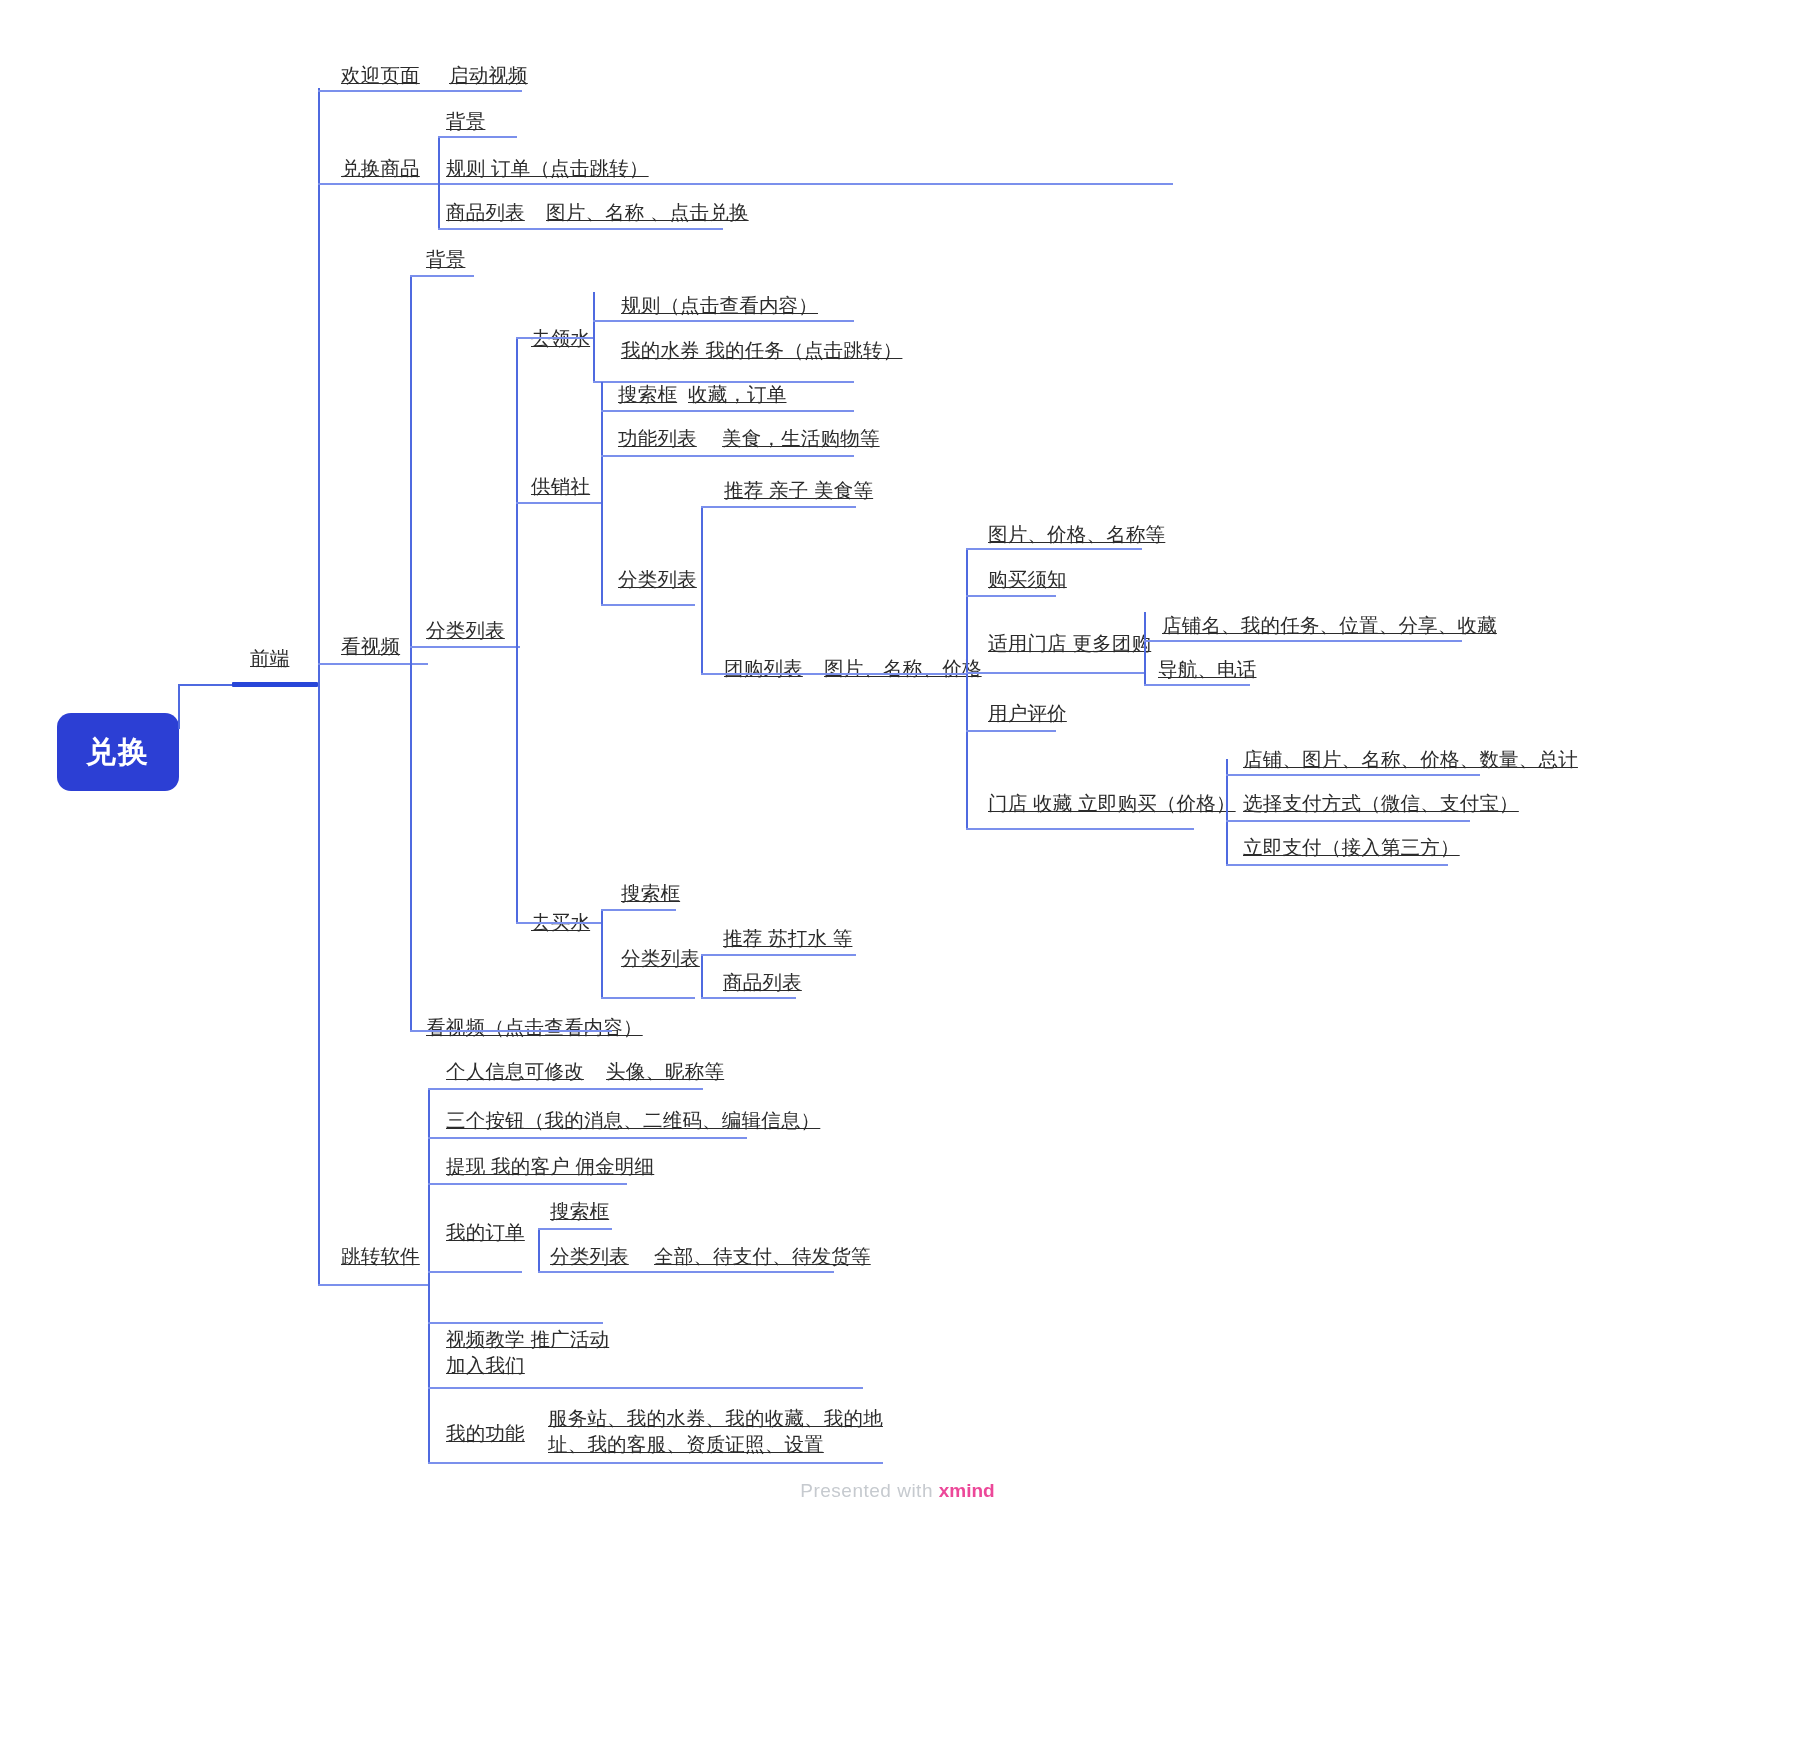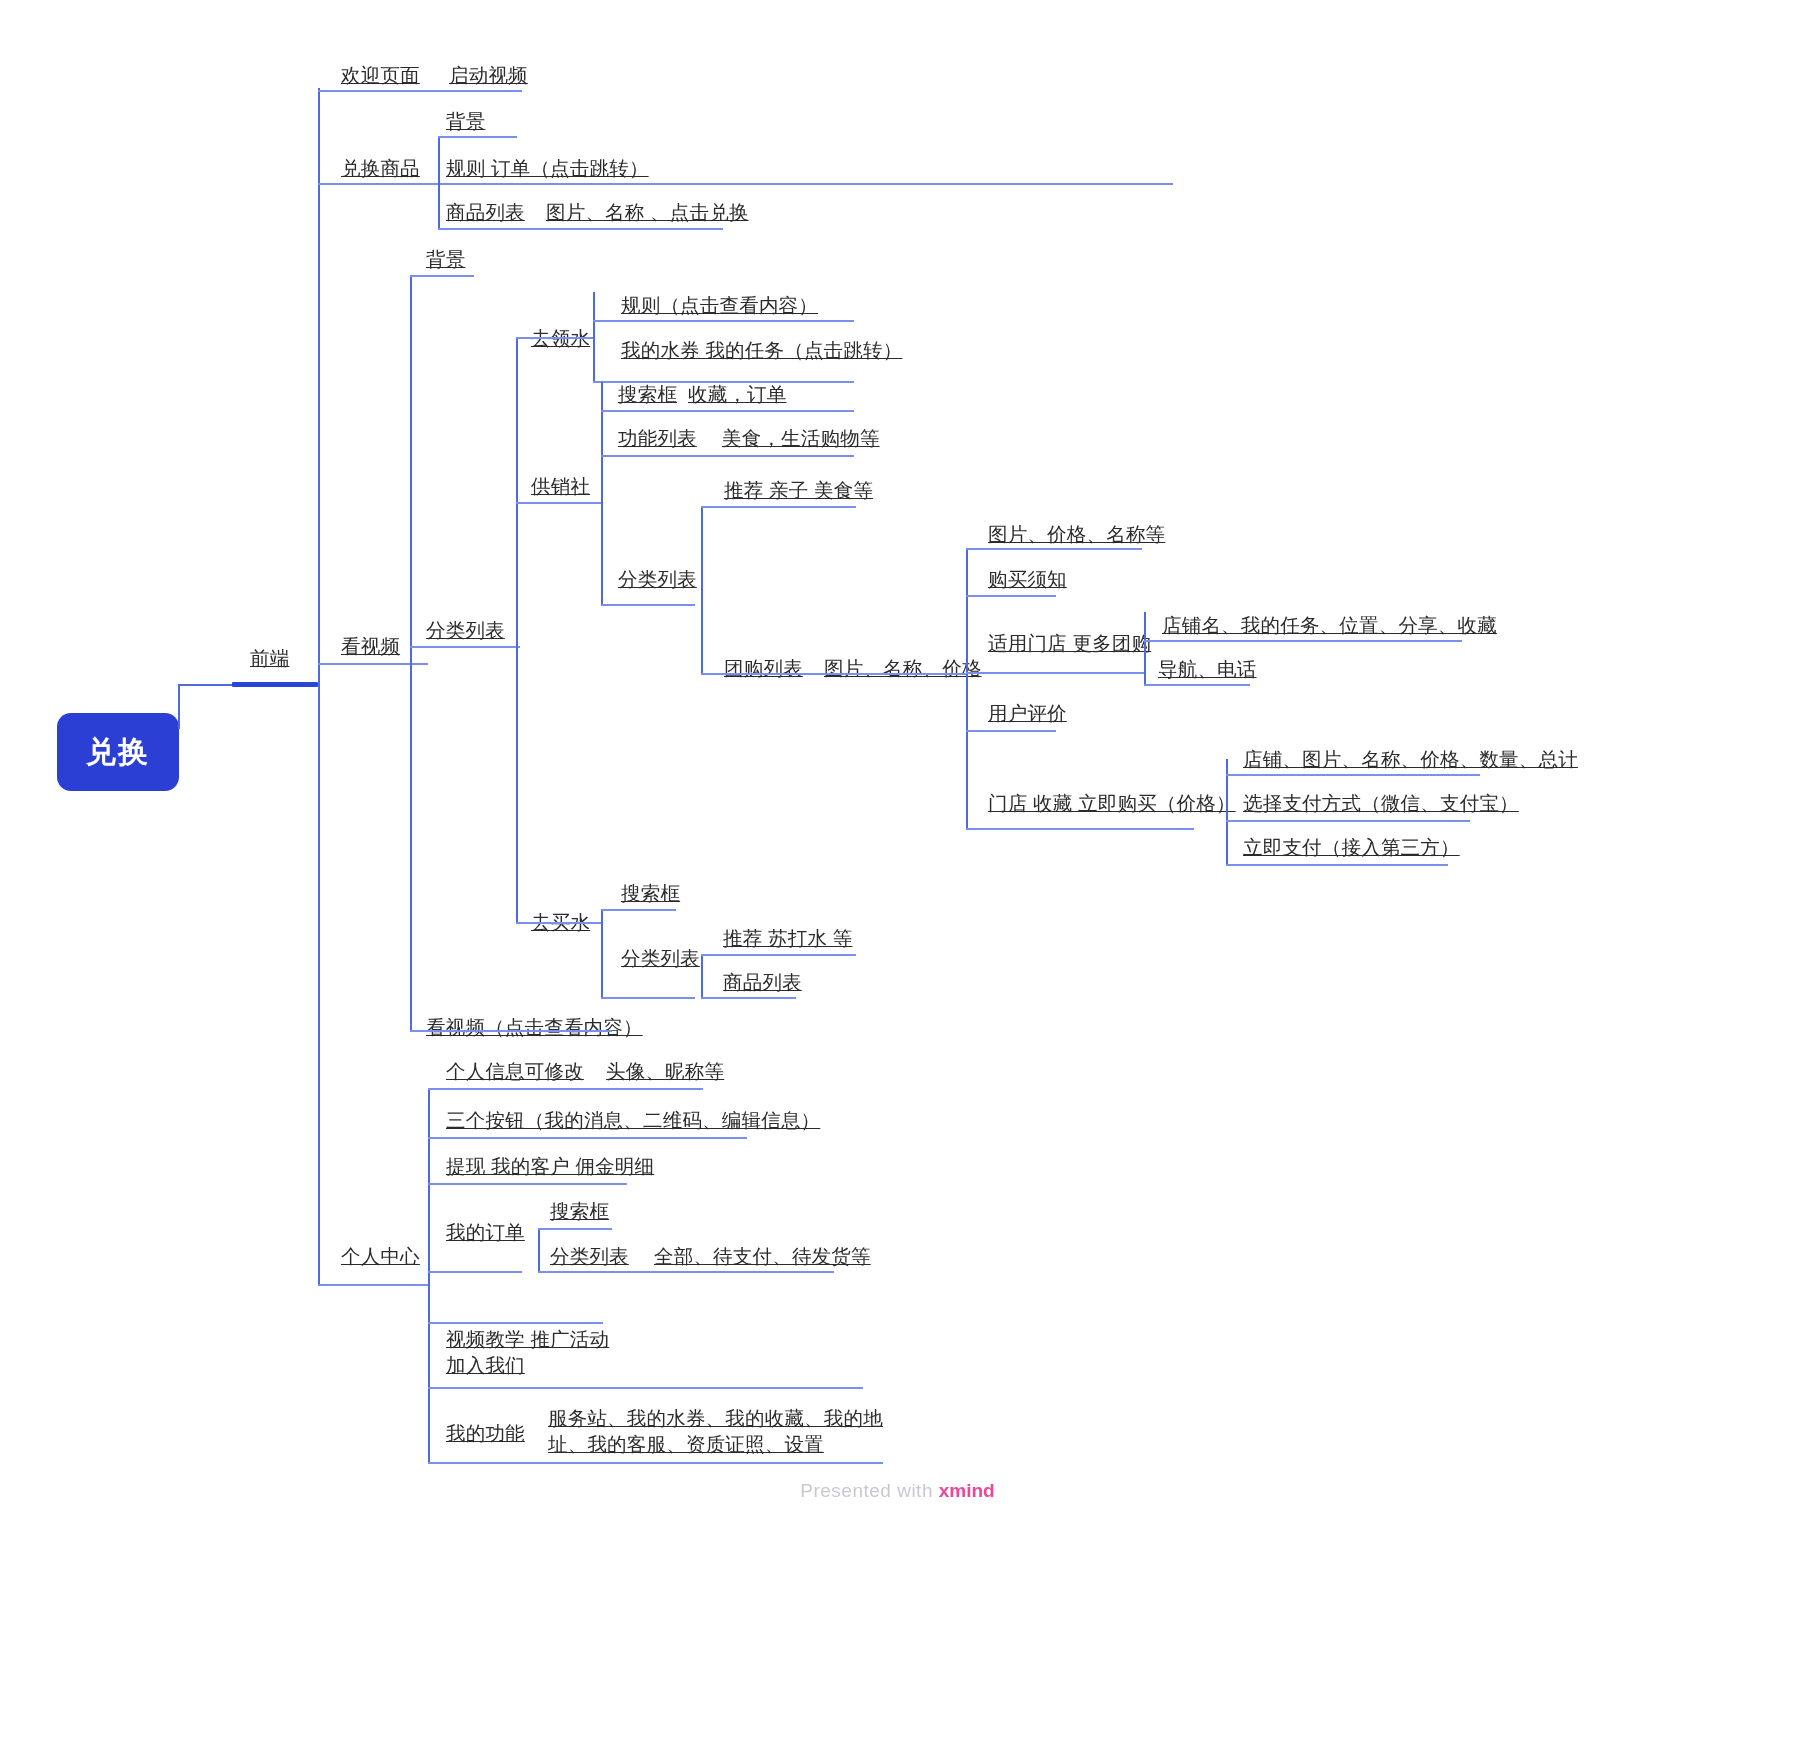--- a/index.html
+++ b/index.html
@@ -197,21 +197,21 @@
 
   <div class="node" style="left:621px; top:945px;">分类列表</div>
   <div class="ln under" style="left:601px; top:997px; width:94px;"></div>
 
   <div class="ln v" style="left:701px; top:954px; height:43px;"></div>
   <div class="node" style="left:723px; top:925px;">推荐 苏打水 等</div>
   <div class="ln under" style="left:701px; top:954px; width:155px;"></div>
   <div class="node" style="left:723px; top:969px;">商品列表</div>
   <div class="ln under" style="left:701px; top:997px; width:95px;"></div>
 
-  <div class="node" style="left:341px; top:1243px;">个人中心</div>
+  <div class="node" style="left:341px; top:1243px;">跳转软件</div>
   <div class="ln under" style="left:318px; top:1284px; width:110px;"></div>
 
   <div class="ln v" style="left:428px; top:1088px; height:374px;"></div>
 
   <div class="node" style="left:446px; top:1058px;">个人信息可修改</div>
   <div class="node" style="left:606px; top:1058px;">头像、昵称等</div>
   <div class="ln under" style="left:428px; top:1088px; width:275px;"></div>
 
   <div class="node" style="left:446px; top:1107px;">三个按钮（我的消息、二维码、编辑信息）</div>
   <div class="ln under" style="left:428px; top:1137px; width:319px;"></div>

